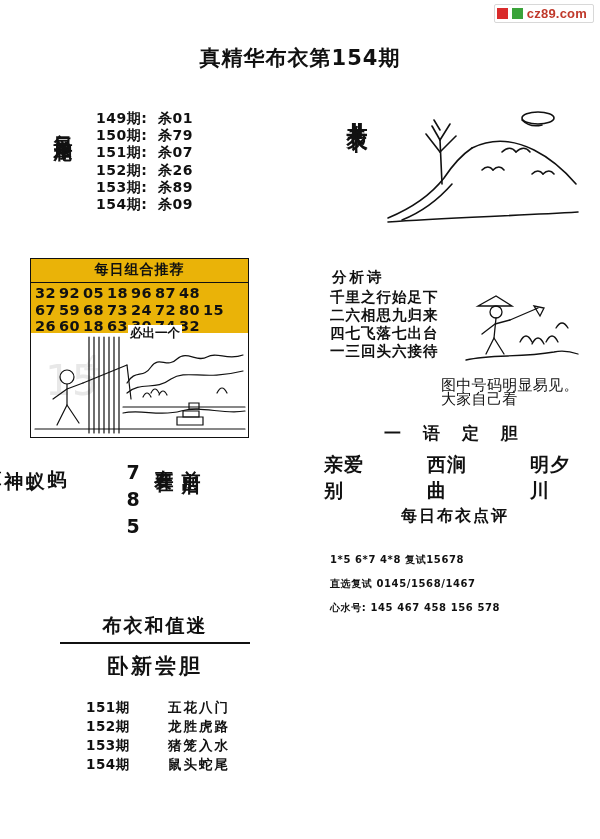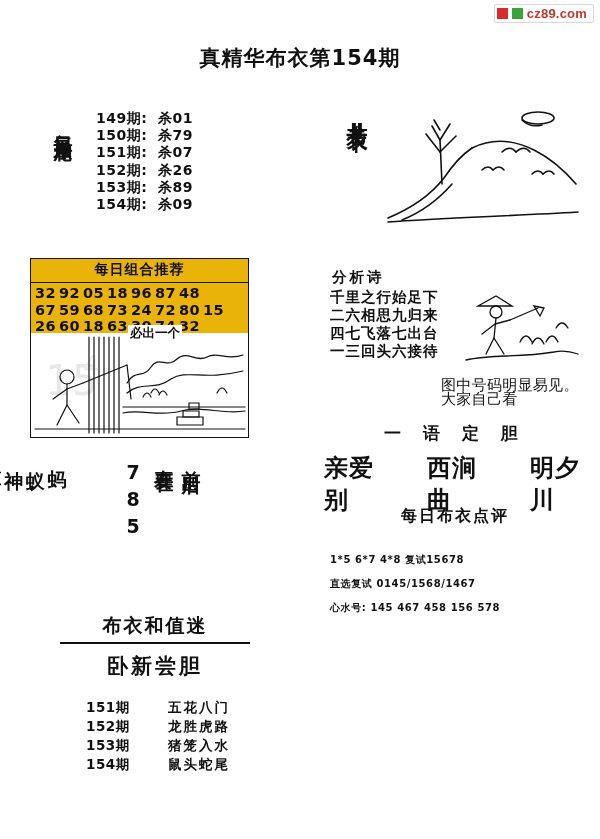--- a/index.html
+++ b/index.html
@@ -123,21 +123,21 @@
   }
 
   
   .oneword {
     position:absolute; left:330px; top:422px; width:250px;
     text-align:center; font-size:17px; font-weight:bold; letter-spacing:8px;
   }
   .three {
     position:absolute; left:324px; top:452px; width:262px;
     display:flex; justify-content:center;
-    font-size:24px; font-weight:bold; letter-spacing:1px;gap:47px;
+    font-size:19px; font-weight:bold; letter-spacing:1px;gap:47px;
   }
   .daily-comment {
     position:absolute; left:330px; top:506px; width:250px;
     text-align:center; font-size:16px; font-weight:bold; letter-spacing:2px;
   }
 
   .codes { position:absolute; left:330px; top:548px; font-size:10px;
            font-weight:bold; line-height:24px; letter-spacing:.6px; }
   .codes .row { white-space:nowrap; }
 

